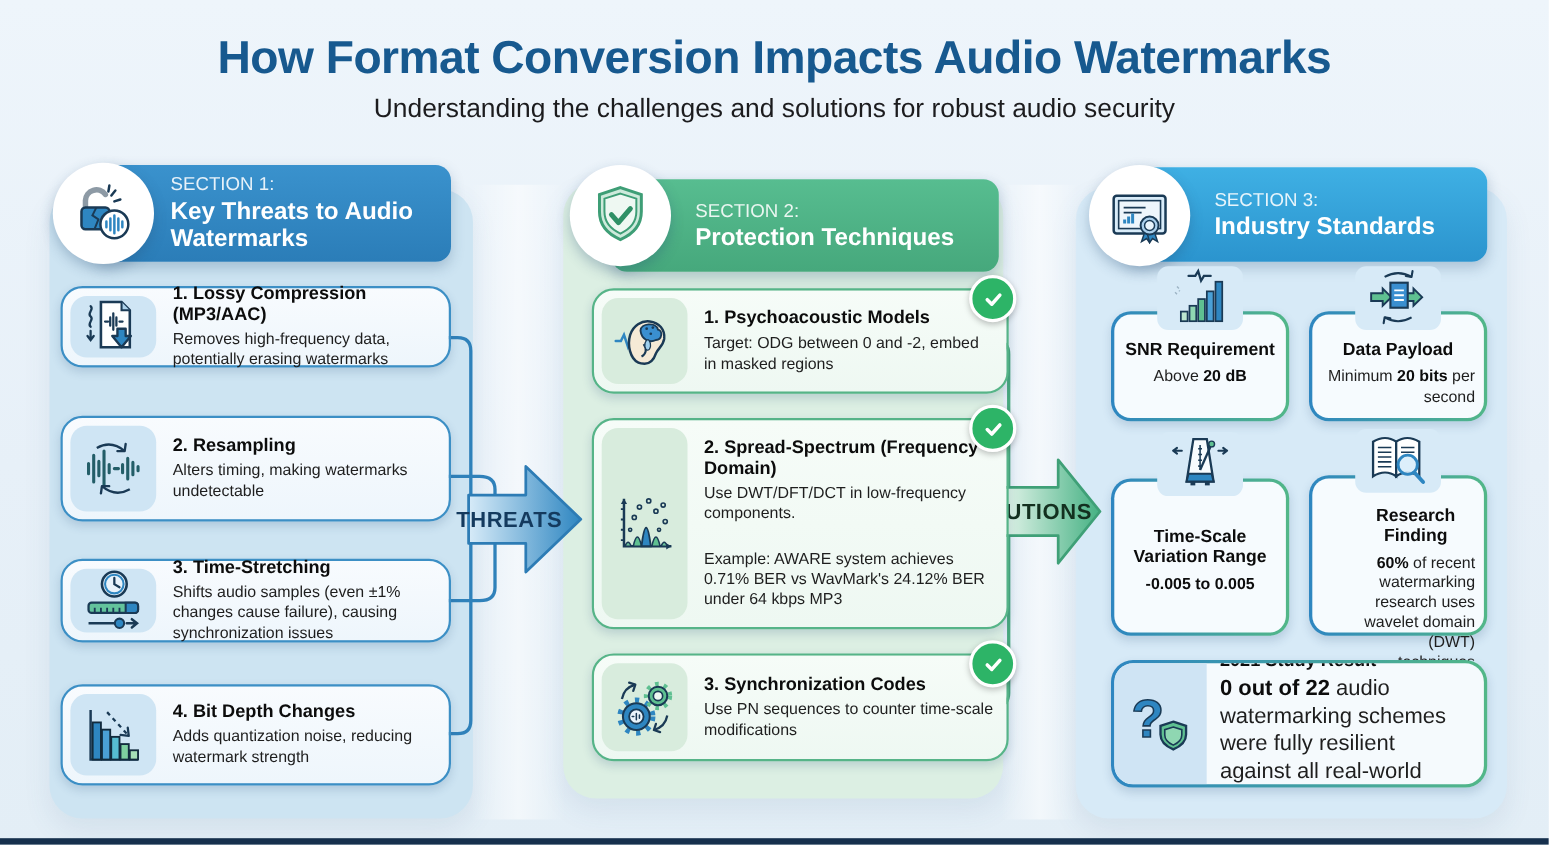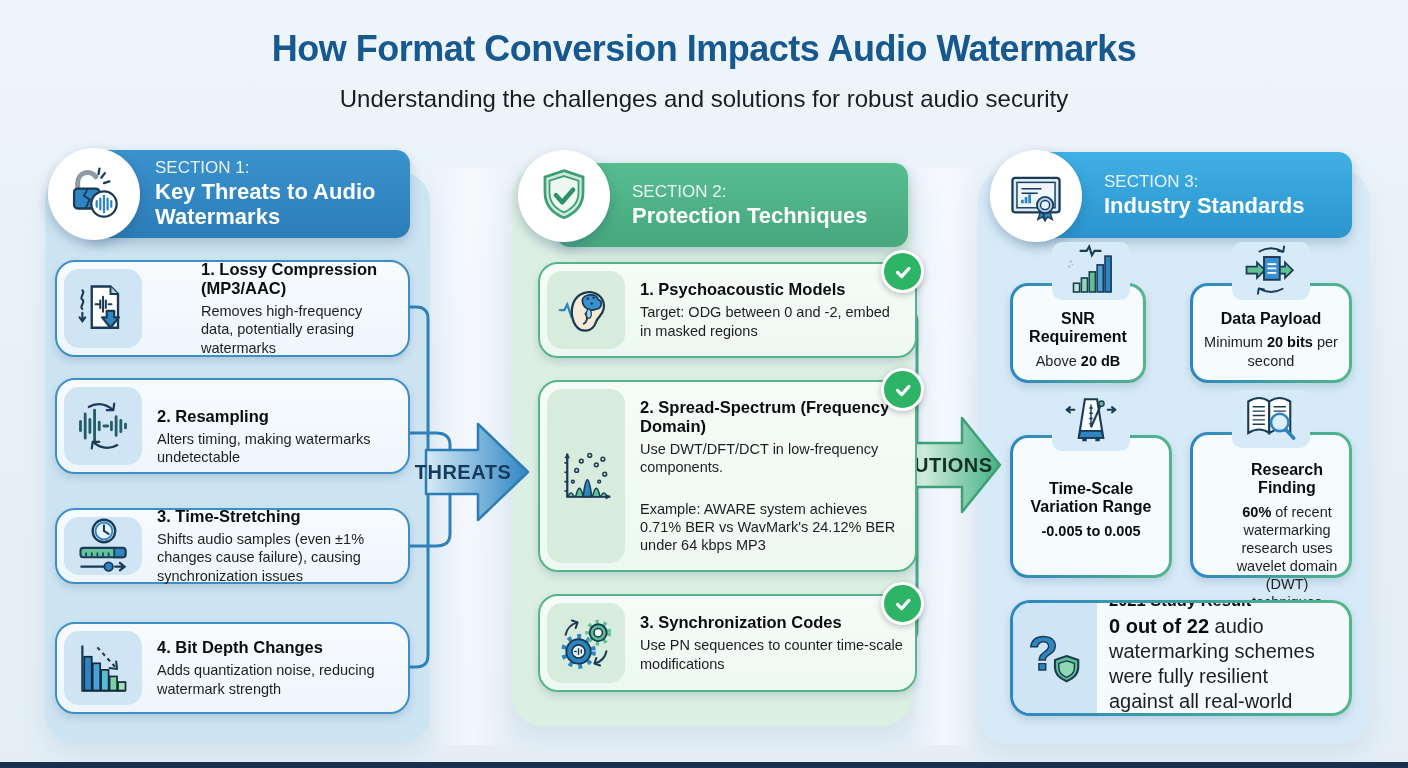--- a/index.html
+++ b/index.html
@@ -4,21 +4,21 @@
 <style>
   html,body{margin:0;padding:0;}
   body{
     width:1408px;height:768px;position:relative;overflow:hidden;
     font-family:"Liberation Sans",sans-serif;
     background:linear-gradient(180deg,#eef5fb 0%,#e7f0f8 55%,#e3eef6 100%);
   }
   
   .page-title{
     position:absolute;top:28px;left:0;width:100%;text-align:center;
-    font-size:36px;font-weight:700;color:#17598f;letter-spacing:-0.5px;
+    font-size:42px;font-weight:700;color:#17598f;letter-spacing:-0.5px;
   }
   .page-subtitle{
     position:absolute;top:85px;left:0;width:100%;text-align:center;
     font-size:24px;color:#1c1c1e;
   }
   
   .panel{position:absolute;border-radius:30px;box-shadow:0 10px 24px rgba(70,110,150,.10);}
   .panel-left {left:45px; top:172px;width:385px;height:572px;background:#cde4f2;}
   .panel-mid  {left:512px;top:166px;width:400px;height:560px;background:#dcefe3;}
   .panel-right{left:978px;top:170px;width:392px;height:574px;background:#d7eaf7;}
@@ -48,21 +48,21 @@
   .sc2{left:518px;top:150px;}
   .sc3{left:990px;top:150px;}
   .sec-circle svg{width:58px;height:58px;}
   
   .tcard,.pcard{
     position:absolute;display:flex;align-items:center;box-sizing:border-box;z-index:2;
     border-radius:20px;box-shadow:0 4px 9px rgba(40,80,120,.18);
   }
   .tcard{left:55px;width:355px;border:2.5px solid #3c8fc5;
     background:linear-gradient(180deg,#f8fbfe,#eef6fc);}
-  .t1{top:260px;height:97px;gap:44px;} .t2{top:378px;height:96px;align-items:flex-end;}
+  .t1{top:260px;height:74px;} .t2{top:378px;height:96px;}
   .t3{top:508px;height:76px;} .t4{top:622px;height:92px;}
   .pcard{left:538px;width:379px;border:2px solid #56b488;
     background:linear-gradient(180deg,#f6fcf8,#eef8f2);}
   .p1{top:262px;height:96px;} .p2{top:380px;height:192px;} .p3{top:594px;height:98px;}
   .card-iconbox{
     min-width:78px;width:78px;align-self:stretch;margin:7px;border-radius:15px;
     display:flex;align-items:center;justify-content:center;
   }
   .tcard .card-iconbox{background:#cfe5f4;}
   .pcard .card-iconbox{background:#d8ecdd;}
@@ -85,28 +85,28 @@
   
   .stat-border{
     position:absolute;border-radius:18px;padding:3px;box-sizing:border-box;z-index:2;
     background:linear-gradient(90deg,#2e86c1,#52b788);
     box-shadow:0 4px 9px rgba(40,80,120,.18);
   }
   .stat-inner{
     width:100%;height:100%;border-radius:15px;background:#f6fbfe;box-sizing:border-box;
     display:flex;flex-direction:column;align-items:center;text-align:center;
   }
-  .sA1{left:1010px;top:283px;width:136px;height:100px;}
+  .sA1{left:1010px;top:283px;width:162px;height:100px;}
   .sB1{left:1190px;top:283px;width:162px;height:100px;}
   .sA2{left:1010px;top:435px;width:162px;height:143px;}
   .sB2{left:1190px;top:432px;width:162px;height:146px;}
   .sA1 .stat-inner,.sB1 .stat-inner{padding-top:24px;}
   .sA2 .stat-inner{padding-top:42px;} .sB2 .stat-inner{padding-top:26px;padding-left:32px;}
   .stat-title{font-size:16px;font-weight:700;color:#0c0c0c;line-height:1.15;margin-bottom:5px;padding:0 6px;}
-  .stat-value{font-size:14.5px;color:#1e1e1e;line-height:1.25;padding:0 8px;}
+  .stat-value{font-size:14.5px;color:#1e1e1e;line-height:1.25;padding:0 8px;text-align:right;}
   .stat-value b{font-weight:700;color:#0c0c0c;}
   .stat-icon{
     position:absolute;z-index:3;background:#d7eaf7;border-radius:10px;padding:1px 8px;
     display:flex;align-items:center;justify-content:center;
   }
   .stat-icon svg{width:62px;height:56px;}
   .iA1{left:1052px;top:242px;} .iB1{left:1232px;top:242px;}
   .iA2{left:1052px;top:393px;} .iB2{left:1232px;top:390px;}
   .study-border{
     position:absolute;left:1010px;top:600px;width:342px;height:116px;border-radius:20px;

